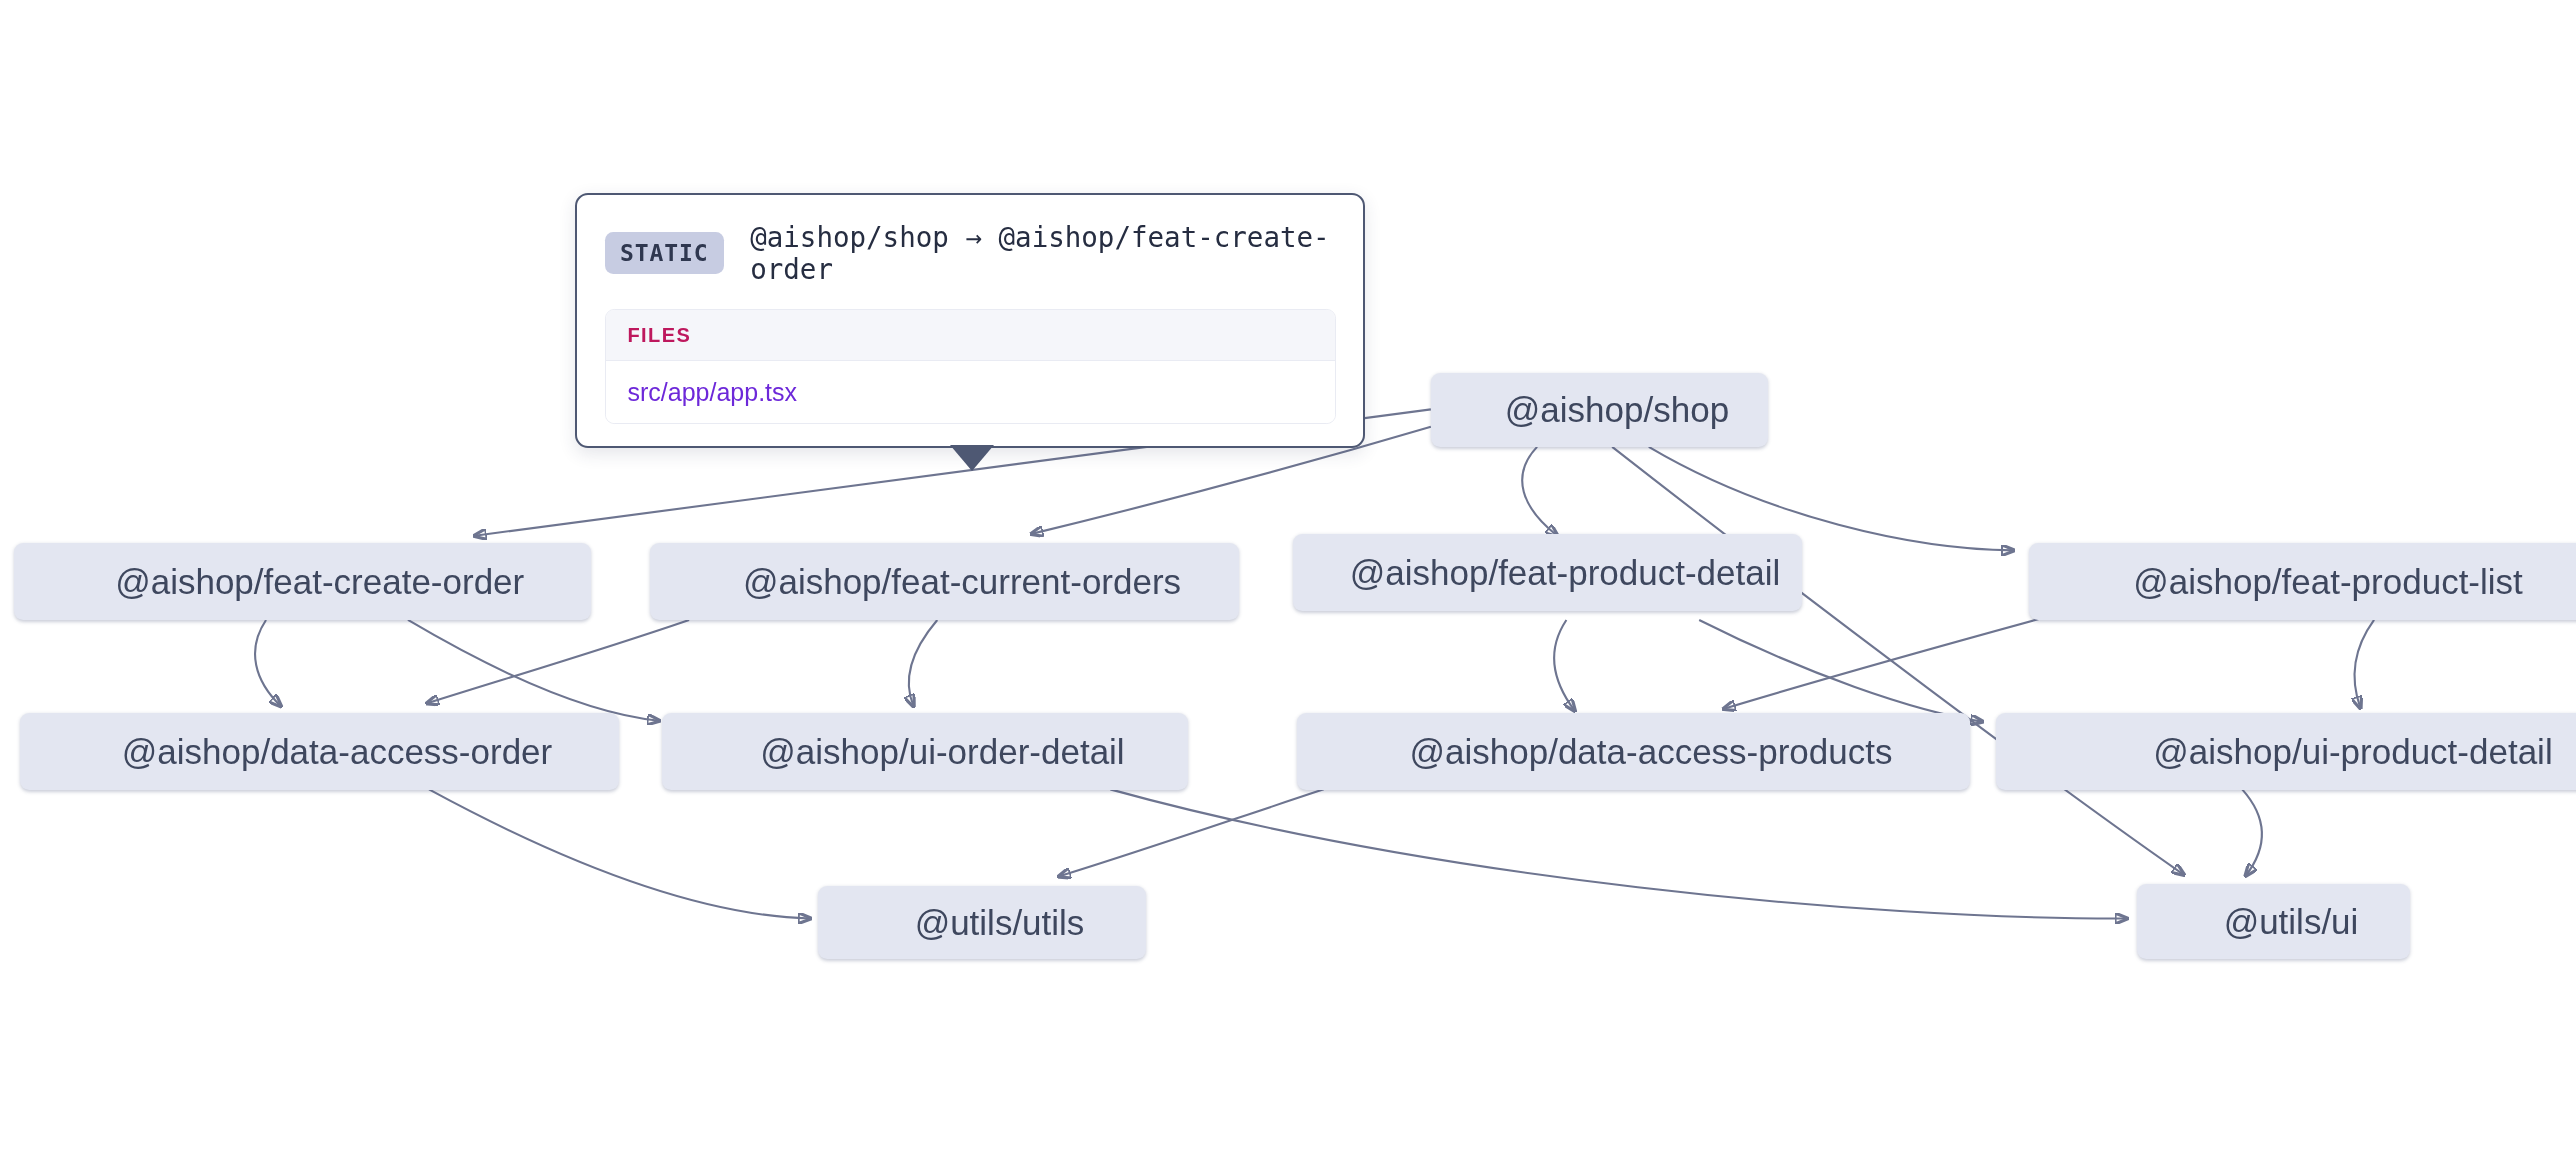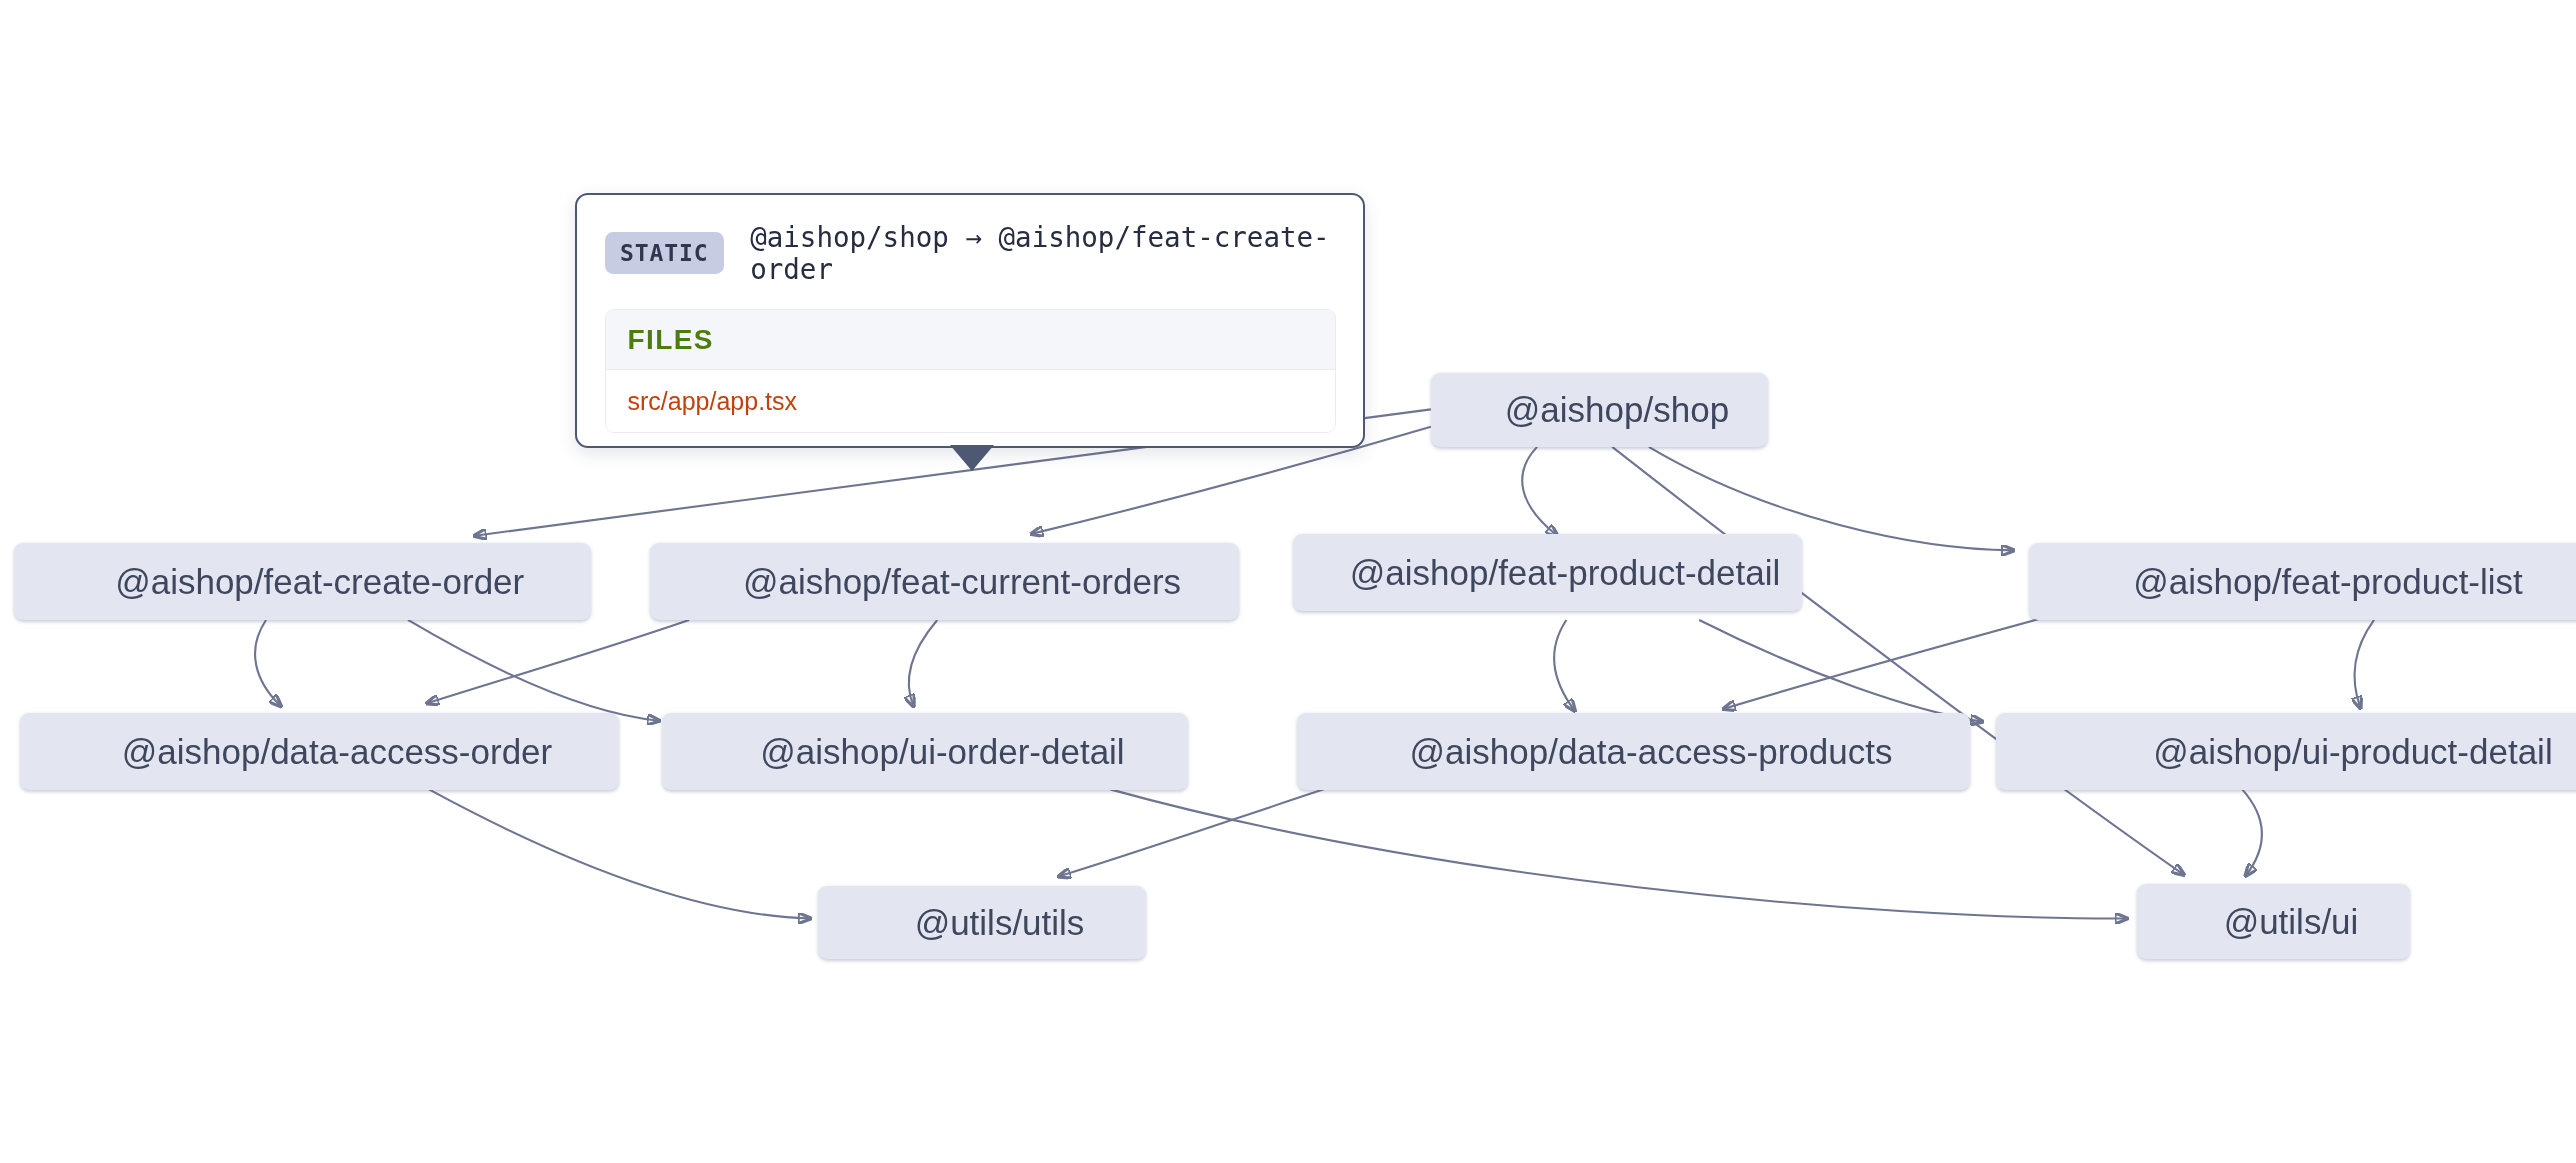--- a/index.html
+++ b/index.html
@@ -16,23 +16,23 @@
            box-shadow:0 5.5px 16.5px rgba(40,50,80,0.12);padding:26px 27.5px;z-index:5;}
   #tooltip-caret{position:absolute;left:950px;top:445px;width:0;height:0;z-index:6;
            border-left:22px solid transparent;border-right:22px solid transparent;
            border-top:26px solid #4e5873;}
   .tt-head{display:flex;align-items:center;gap:26px;}
   .tt-badge{background:#c7cce2;color:#2f374f;border-radius:8.2px;padding:8.2px 15.6px;
             font-family:"DejaVu Sans Mono",monospace;font-weight:bold;font-size:23px;
             letter-spacing:0.9px;text-align:center;}
   .tt-title{font-family:"DejaVu Sans Mono",monospace;font-size:27.5px;color:#262d41;}
   .tt-files{margin-top:24px;border:1.8px solid #e9ebf3;border-radius:9.2px;overflow:hidden;}
-  .tt-files-head{background:#f5f6fa;padding:13.7px 22px;font-size:28px;font-weight:bold;
-            color:#4d7c0f;letter-spacing:1.4px;border-bottom:1.8px solid #e9ebf3;}
-  .tt-file-row{background:#ffffff;padding:16.5px 22px;font-size:25px;color:#c2410c;}
+  .tt-files-head{background:#f5f6fa;padding:13.7px 22px;font-size:20px;font-weight:bold;
+            color:#be185d;letter-spacing:1.4px;border-bottom:1.8px solid #e9ebf3;}
+  .tt-file-row{background:#ffffff;padding:16.5px 22px;font-size:25px;color:#6d28d9;}
 </style>
 </head>
 <body>
 
 <div id="canvas">
 
   <svg id="edges" viewBox="0 0 2812 1270" width="2576" height="1163">
     <defs>
       <marker id="arrow" viewBox="0 0 10 8" refX="8.6" refY="4" markerWidth="15" markerHeight="12" markerUnits="userSpaceOnUse" orient="auto">
         <path d="M0,0 L10,4 L0,8 Z" fill="#6e7590"></path>

